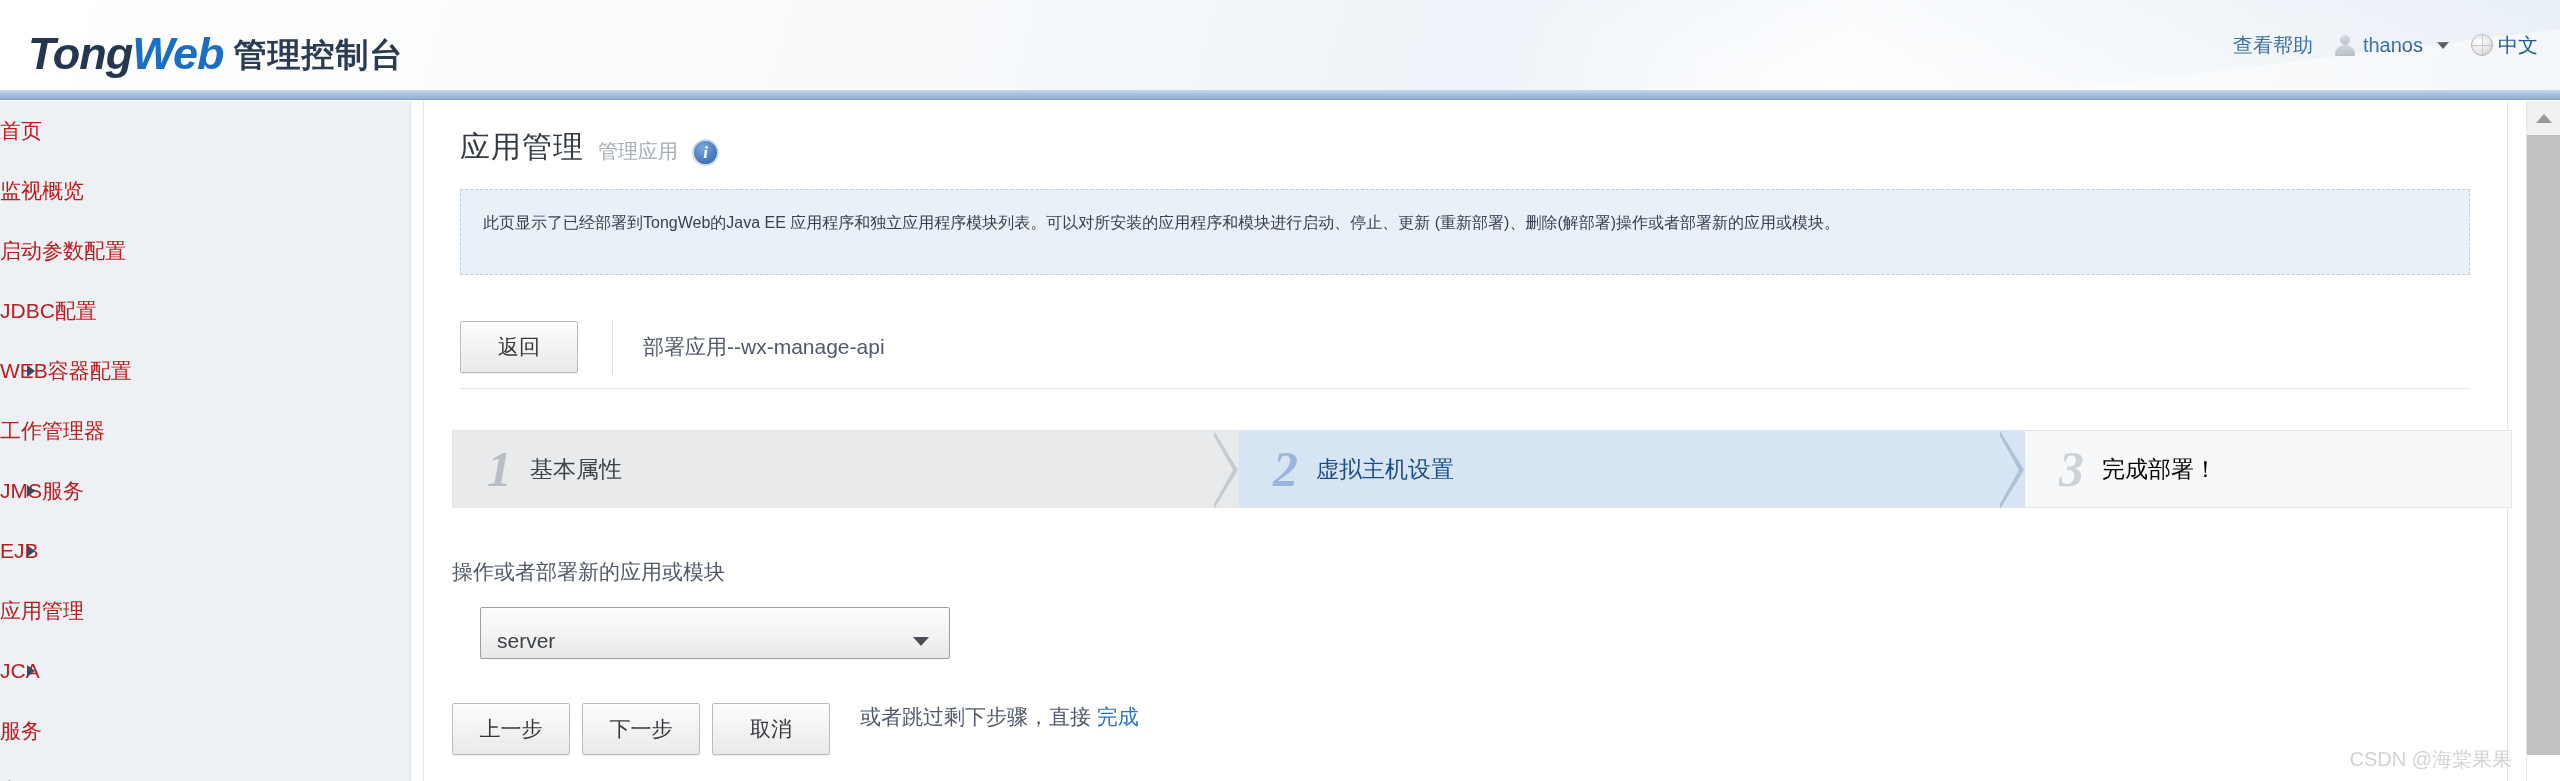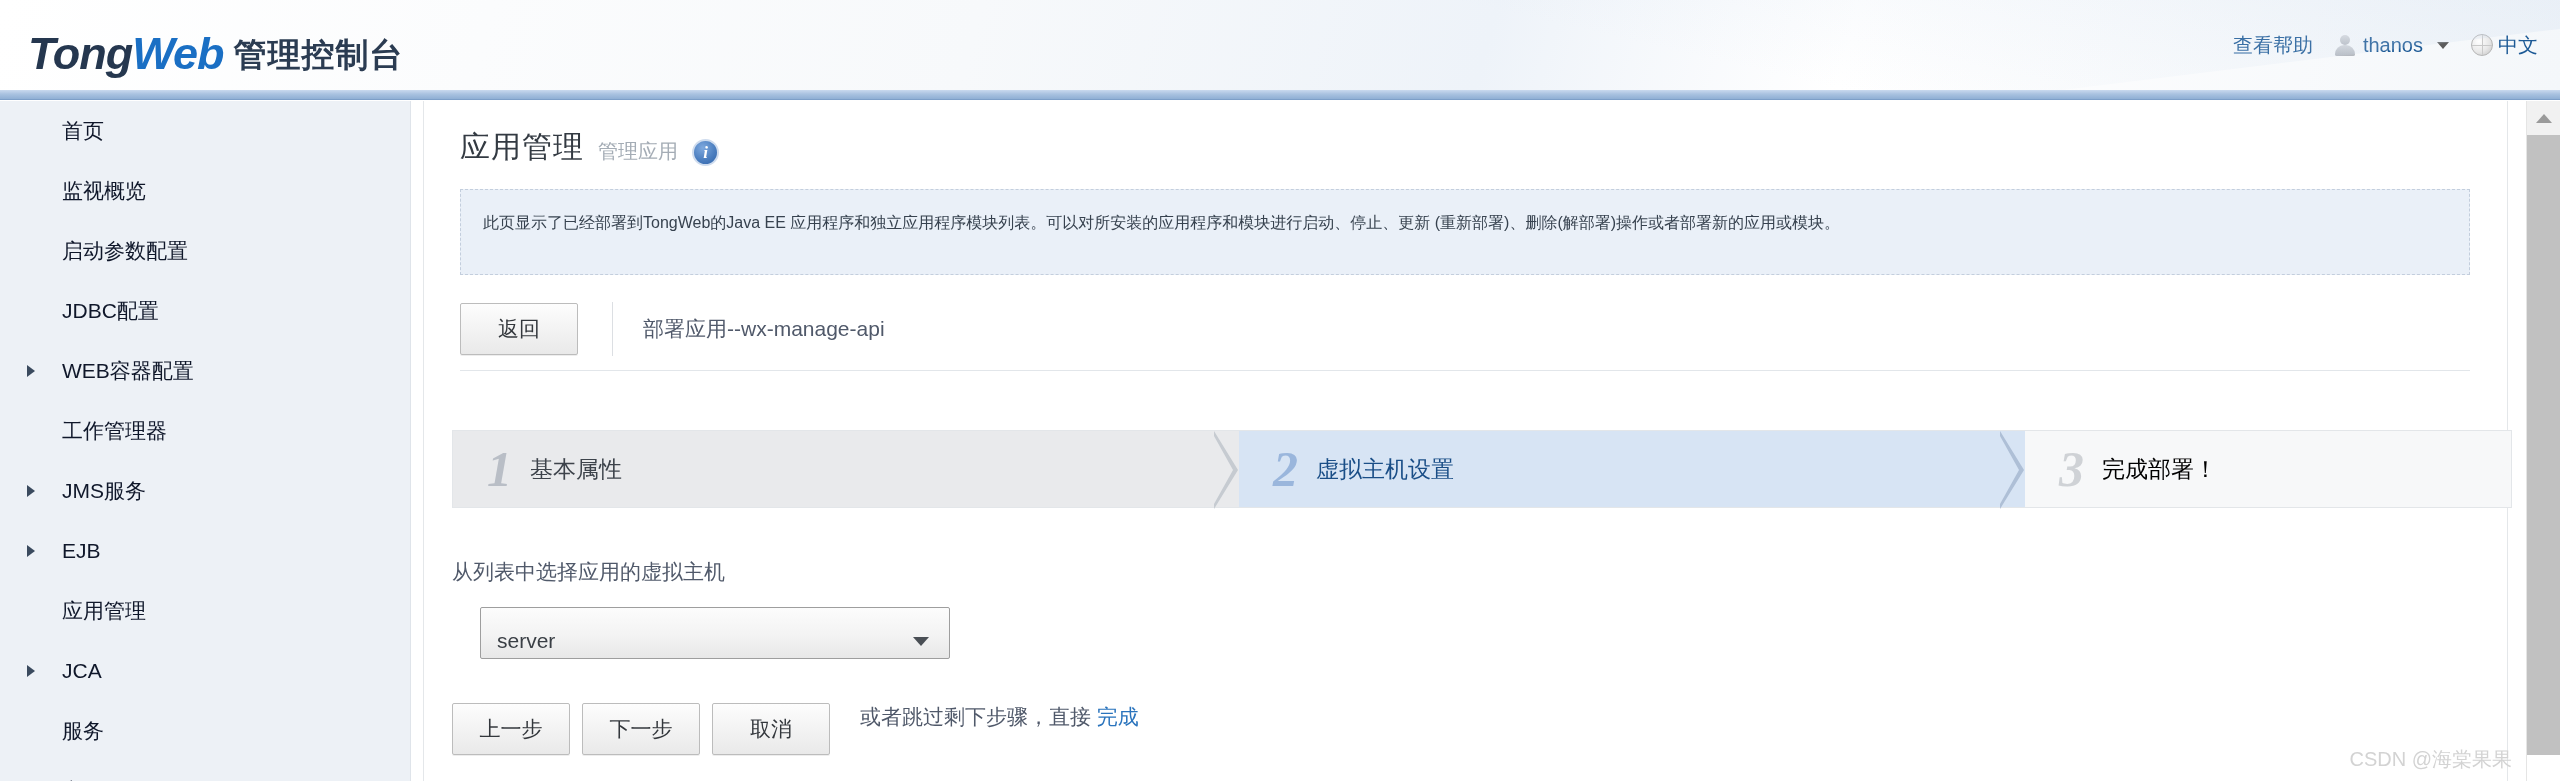--- a/index.html
+++ b/index.html
@@ -96,22 +96,21 @@
     position:absolute; left:0; top:101px;
     width: 411px; height: 680px;
     background:#edf1f6;
     border-right:1px solid #dfe4ea;
     overflow:hidden;
   }
   .nav-item{
     position:relative;
     height: 60px;
     display:flex; align-items:center;
-    padding-left: 62px;
-    font-size: 21px; color:#0f172a;
+    font-size: 21px; color:#b91c1c;
     cursor:pointer; white-space:nowrap;
   }
   .nav-item .tri{
     position:absolute; left: 27px; top: 50%; margin-top:-6px;
     width:0;height:0;
     border-top:6px solid transparent;
     border-bottom:6px solid transparent;
     border-left:8px solid #3a4a5e;
   }
 
@@ -148,21 +147,21 @@
   .desc-box{
     position:absolute; left: 36px; top: 88px;
     width: 2010px; min-height: 86px;
     background:#eaf0f8;
     border:1px dashed #c3cedd;
     padding: 16px 22px 20px 22px;
     font-size: 16px; line-height: 34px; color:#37424f;
   }
 
   .action-bar{
-    position:absolute; left: 36px; top: 186px;
+    position:absolute; left: 36px; top: 204px;
     width: 2010px; height: 84px;
     border-bottom: 1px solid #e2e6ea;
     display:flex; align-items:center;
   }
   .btn{
     display:inline-flex; align-items:center; justify-content:center;
     background: linear-gradient(180deg,#fdfdfd 0%, #f3f3f3 50%, #e9e9e9 100%);
     border:1px solid #bcbcbc;
     border-radius:2px;
     box-shadow: 0 1px 0 rgba(0,0,0,.07);
@@ -389,21 +388,21 @@
     </span>
   </div>
 
   <div class="step step-todo">
     <span class="num">3</span>
     <span class="lbl">完成部署！</span>
   </div>
 
 </div>
 
-<div class="form-label">从列表中选择应用的虚拟主机</div>
+<div class="form-label">操作或者部署新的应用或模块</div>
 
 <div class="select-box">
   <span class="val">server</span>
   <span class="select-arrow"></span>
 </div>
 
 <div class="btn-row">
   <span class="btn btn-step">上一步</span>
   <span class="btn btn-step">下一步</span>
   <span class="btn btn-step">取消</span>

